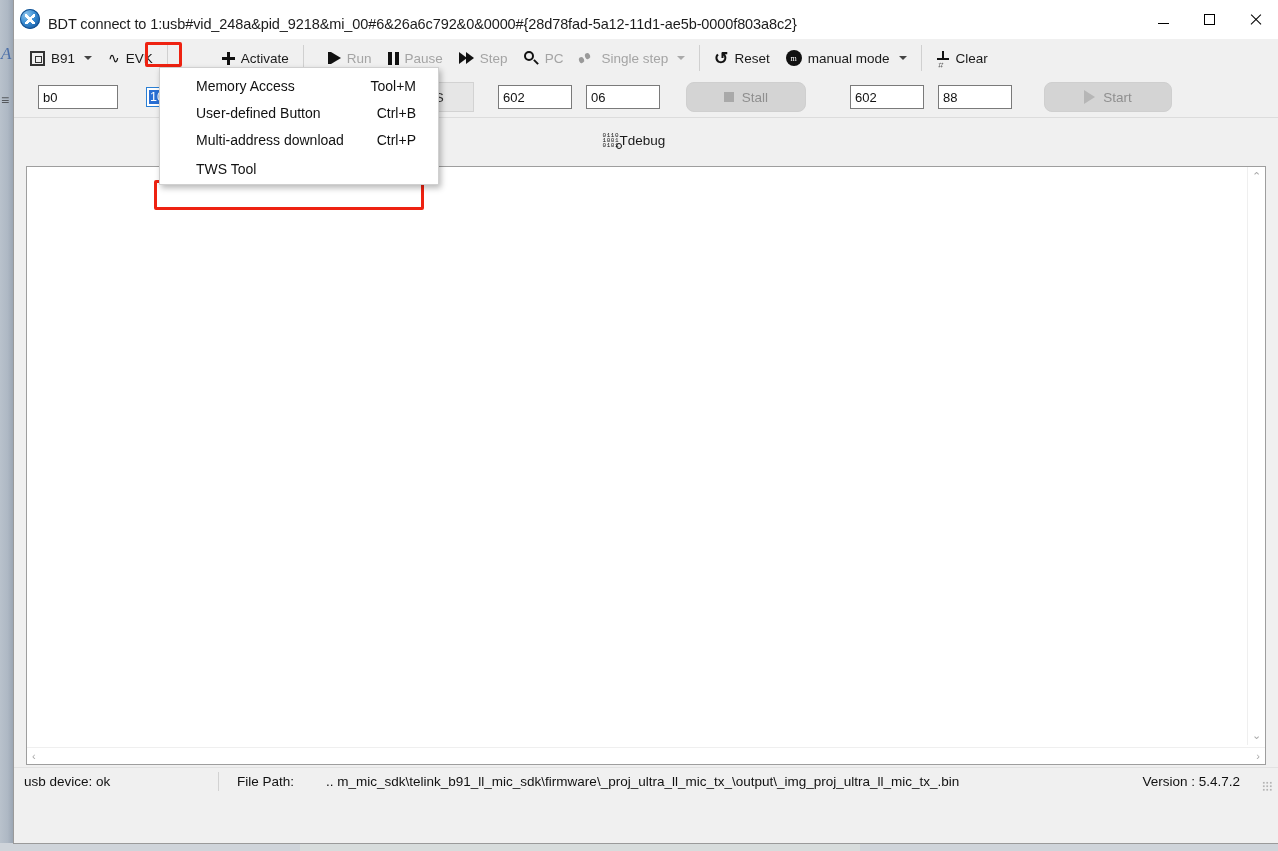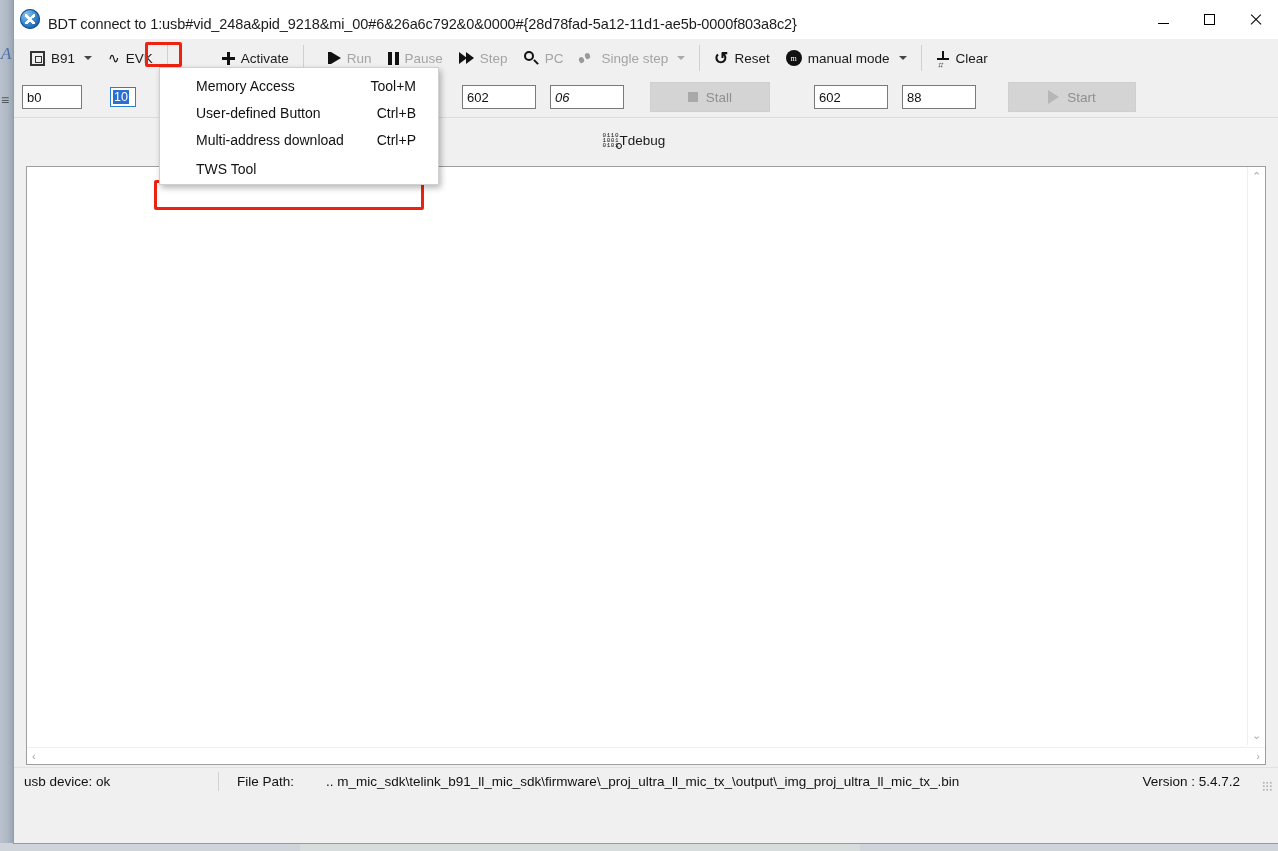--- a/index.html
+++ b/index.html
@@ -331,20 +331,21 @@
     justify-content: center;
     gap: 8px;
     font-size: 13.5px;
     color: #333;
     cursor: default;
   }
   .btn-gray.disabled {
     background: #d4d4d4;
     border-color: #cfcfcf;
     color: #8f8f8f;
+    border-radius: 8px;
   }
 
   
   .tabbar {
     height: 44px;
     background: #f0f0f0;
     display: flex;
     align-items: stretch;
     border-top: 1px solid #dcdcdc;
   }
@@ -584,30 +585,30 @@
       <div class="tb-sep"></div>
       <div class="tb-item">
         <span class="ic ic-clear">
             <i>⌗</i>
           </span>
         <span>Clear</span>
       </div>
     </div>
 
     <div class="toolbar toolbar2">
-      <input class="tb-input" style="width: 60px; margin-left: 0px;" value="b0">
+      <input class="tb-input" style="width: 80px; margin-left: 16px;" value="b0">
       <div class="sel-input" style="margin-left:28px">
         <span>10</span>
       </div>
       <div class="btn-gray" style="width:110px;margin-left:190px">
         <span class="ic ic-sws">⟳</span>
         <span>SWS</span>
       </div>
       <input class="tb-input" style="width: 74px; margin-left: 24px;" value="602">
-      <input class="tb-input" style="width: 74px; margin-left: 14px; font-style: italic;" value="06">
+      <input class="tb-input" style="width: 74px; margin-left: 14px;" value="06">
       <div class="btn-gray disabled" style="width:118px;margin-left:26px">
         <span class="ic ic-stall"></span>
         <span>Stall</span>
       </div>
       <input class="tb-input" style="width: 74px; margin-left: 44px;" value="602">
       <input class="tb-input" style="width: 74px; margin-left: 14px;" value="88">
       <div class="btn-gray disabled" style="width:126px;margin-left:32px">
         <span class="ic ic-start"></span>
         <span>Start</span>
       </div>

